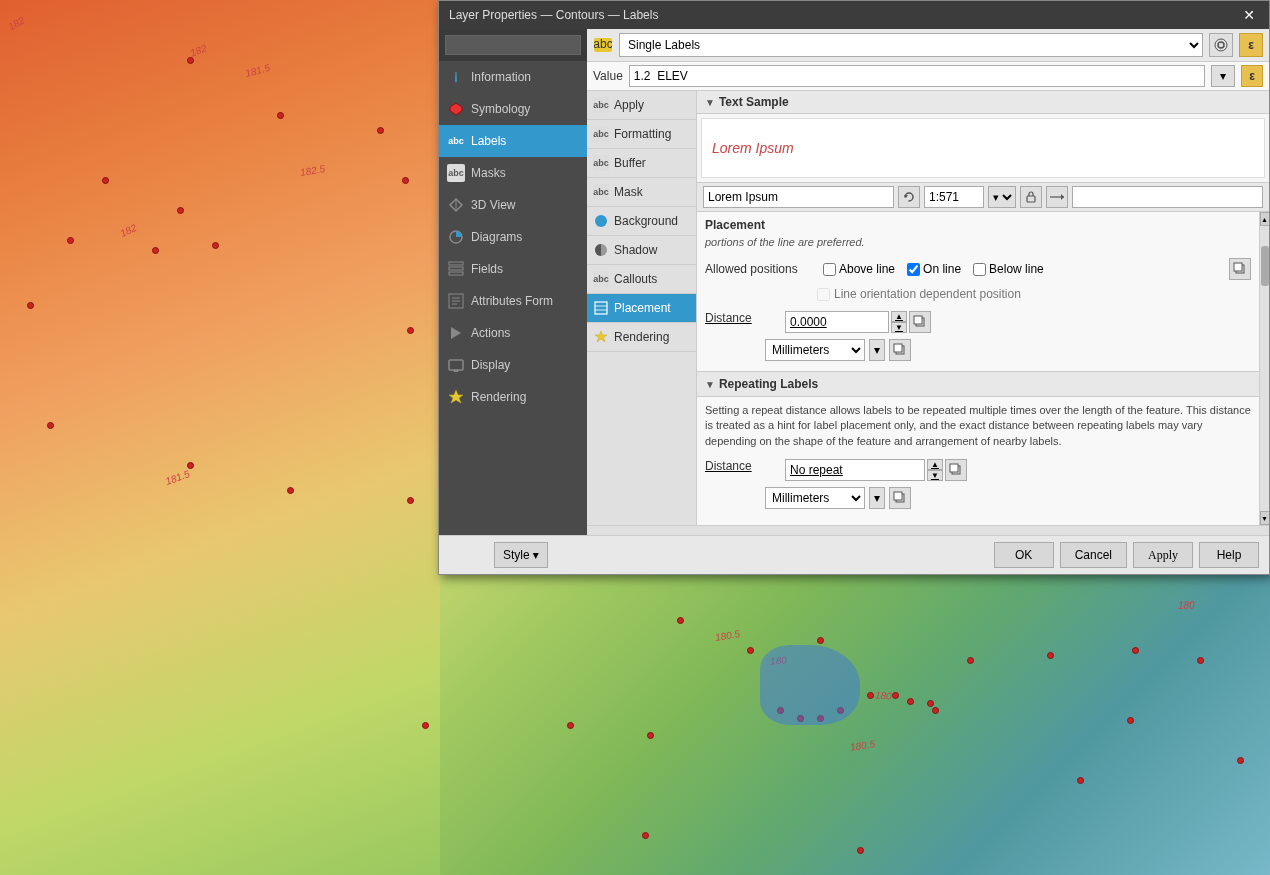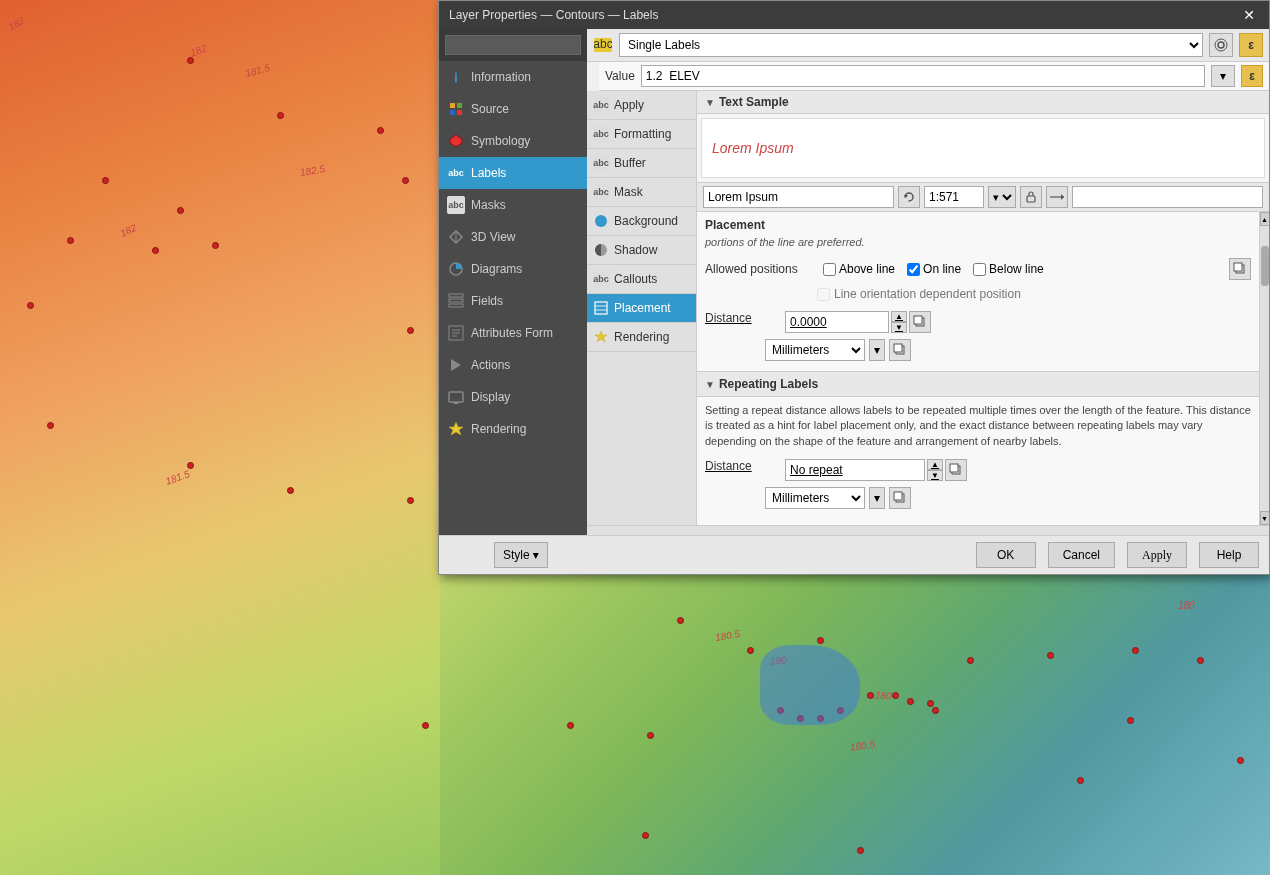--- a/index.html
+++ b/index.html
@@ -64,21 +64,21 @@
       flex: 1; height: 24px; background: white; border: 1px solid #aaa; padding: 0 4px; font-size: 12px;
     }
     .top-bar-btn {
       width: 24px; height: 24px; background: #e0e0e0; border: 1px solid #aaa;
       cursor: pointer; display: flex; align-items: center; justify-content: center; font-size: 14px;
     }
 
     
     .value-row {
       background: #f8f8f8; border-bottom: 1px solid #ccc; padding: 3px 6px;
-      display: flex; align-items: center; gap: 6px; flex-shrink: 0; margin-left: 12px;
+      display: flex; align-items: center; gap: 6px; flex-shrink: 0;
     }
     .value-label { font-size: 12px; color: #333; }
     .value-input {
       flex: 1; height: 22px; background: white; border: 1px solid #aaa;
       padding: 0 4px; font-size: 12px;
     }
     .value-select {
       width: 24px; height: 22px; background: #e0e0e0; border: 1px solid #aaa;
       cursor: pointer; display: flex; align-items: center; justify-content: center;
     }
@@ -188,21 +188,21 @@
 
     
     .dialog-footer {
       background: #e8e8e8; border-top: 1px solid #ccc; padding: 6px 10px;
       display: flex; align-items: center; justify-content: space-between; flex-shrink: 0;
     }
     .style-btn {
       height: 26px; background: #d8d8d8; border: 1px solid #aaa; cursor: pointer;
       padding: 0 8px; font-size: 12px; display: flex; align-items: center; gap: 3px; margin-left: 45px;
     }
-    .footer-btns { display: flex; gap: 12px; border-radius: 7px; }
+    .footer-btns { display: flex; gap: 6px; border-radius: 7px; }
     .footer-btn {
       height: 26px; min-width: 60px; background: #d8d8d8; border: 1px solid #aaa;
       cursor: pointer; padding: 0 14px; font-size: 12px;
     }
     .footer-btn.apply { background: #d8d8d8; font-family: Liberation Serif, serif; }
 
     
     .placement-panel::-webkit-scrollbar { width: 8px; }
     .placement-panel::-webkit-scrollbar-track { background: #e0e0e0; }
     .placement-panel::-webkit-scrollbar-thumb { background: #aaa; }
@@ -307,31 +307,20 @@
         <input type="text" placeholder="" style="">
       </div>
 
       <div class="nav-item">
         <div class="nav-icon" style="color:#3399cc;font-weight:bold;font-size:13px;">ℹ</div>
         <span>Information</span>
       </div>
       <div class="nav-item">
         <div class="nav-icon">
           <svg width="16" height="16" viewBox="0 0 16 16">
-              <rect x="2" y="2" width="5" height="5" fill="#e8a030"></rect>
-              <rect x="9" y="2" width="5" height="5" fill="#60a830"></rect>
-              <rect x="2" y="9" width="5" height="5" fill="#3060c0"></rect>
-              <rect x="9" y="9" width="5" height="5" fill="#e83030"></rect>
-            </svg>
-        </div>
-        <span>Source</span>
-      </div>
-      <div class="nav-item">
-        <div class="nav-icon">
-          <svg width="16" height="16" viewBox="0 0 16 16">
               <polygon points="8,2 14,6 14,10 8,14 2,10 2,6" fill="#e83030" stroke="#881111" stroke-width="1"></polygon>
             </svg>
         </div>
         <span>Symbology</span>
       </div>
       <div class="nav-item active">
         <div class="nav-icon" style="font-size:9px;font-weight:bold;color:white;background:#3399cc;padding:1px 2px;border-radius:2px;">abc</div>
         <span>Labels</span>
       </div>
       <div class="nav-item">

